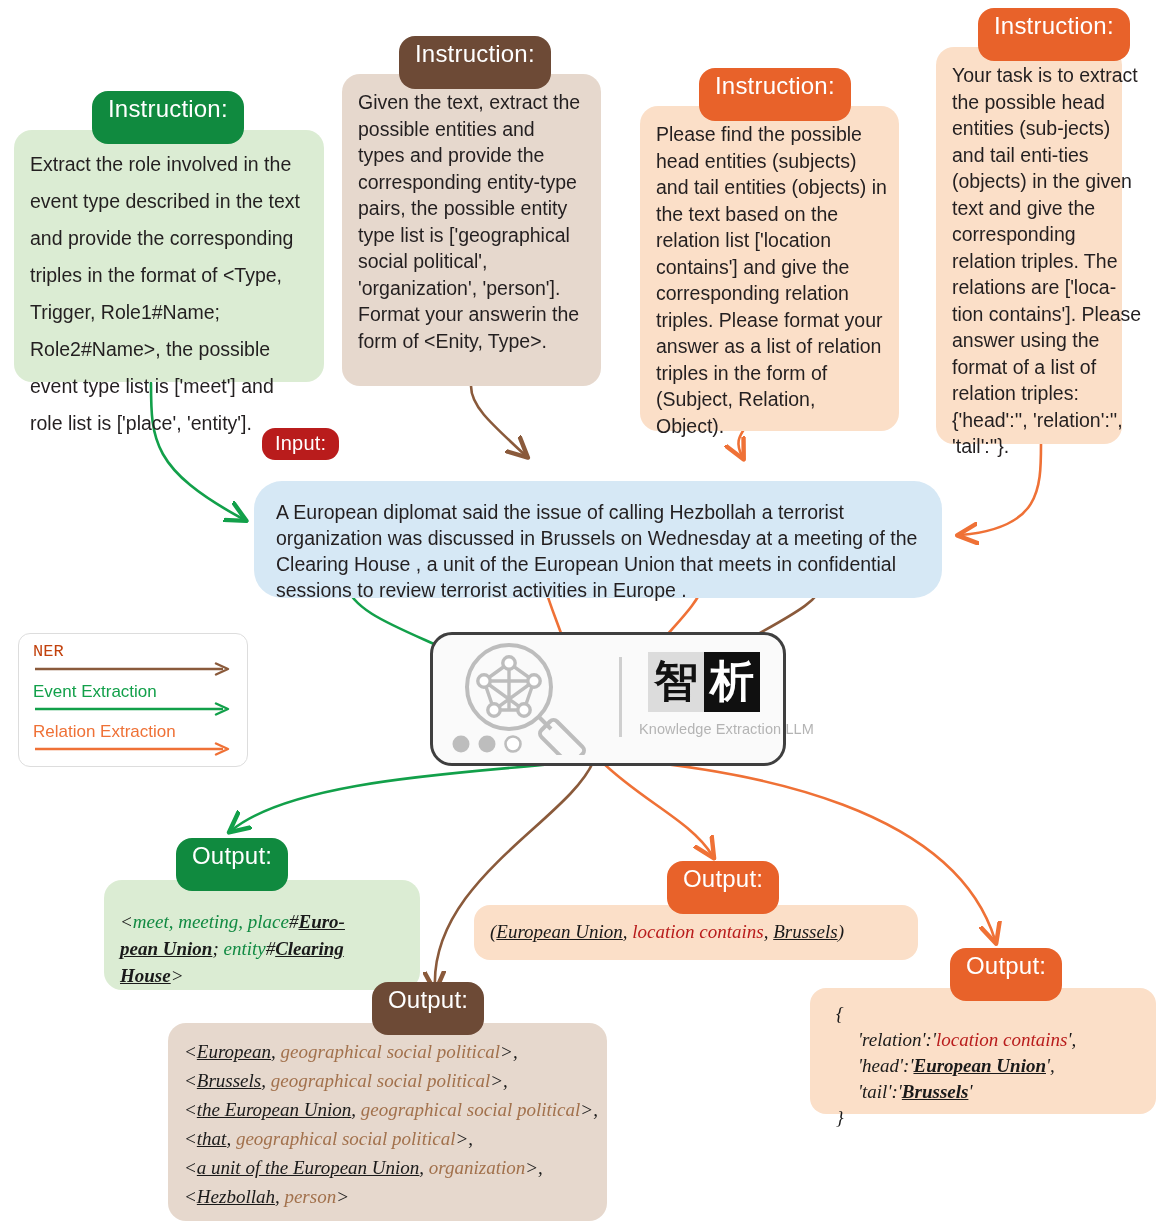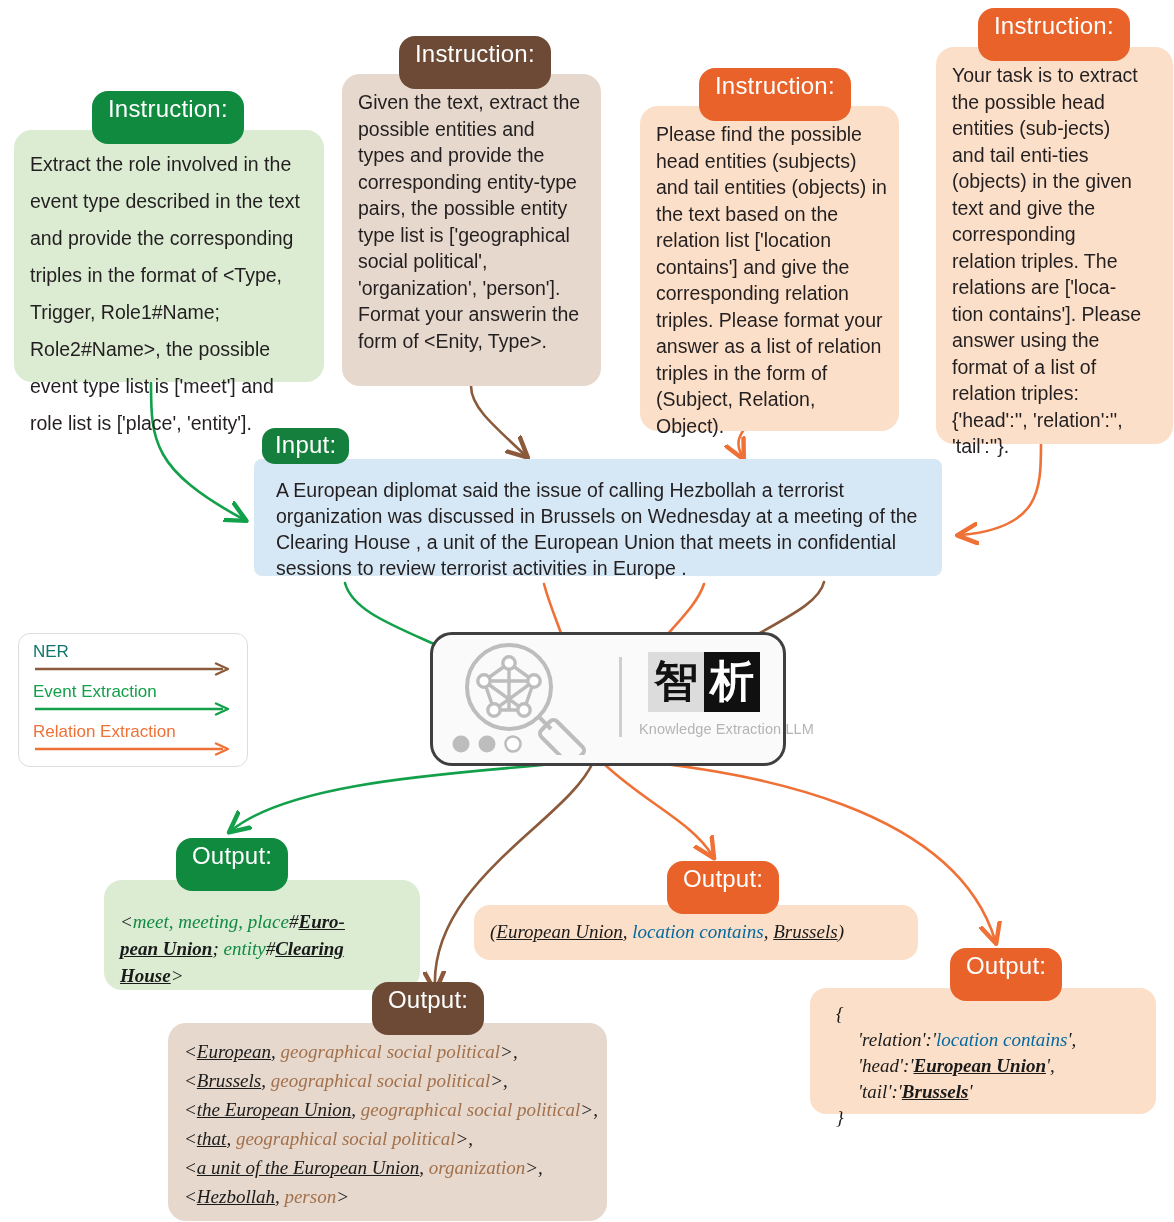--- a/index.html
+++ b/index.html
@@ -9,43 +9,43 @@
   .stage{position:absolute;left:0;top:0;width:1174px;height:1222px;}
 
   svg.arrows{position:absolute;left:0;top:0;width:1174px;height:1222px;pointer-events:none;}
 
   
   .badge{position:absolute;border-radius:16px;color:#fff;font-size:24px;
          letter-spacing:.2px;padding:6px 16px 23px 16px;line-height:1;white-space:nowrap;z-index:5;}
   .badge.green{background:#108a3f;}
   .badge.brown{background:#6d4a36;}
   .badge.orange{background:#e8622a;}
-  .badge.blue{background:#15803d;border-radius:13px;font-size:24px;padding:5px 13px 7px 13px;}
+  .badge.blue{background:#b91c1c;border-radius:13px;font-size:20px;padding:5px 13px 7px 13px;}
 
   
   .panel{position:absolute;border-radius:18px;box-sizing:border-box;z-index:2;}
   .panel.green{background:#dbecd3;}
   .panel.brown{background:#e6d8cd;}
   .panel.orange{background:#fbdfc8;}
   .panel.blue{background:#d6e8f5;}
 
   .itext{font-size:19.5px;line-height:37px;color:#231f20;}
   .itext.narrow{line-height:26.5px;}
 
   
-  #input-panel{left:254px;top:459px;width:688px;height:117px;border-radius:8px;}
+  #input-panel{left:254px;top:481px;width:688px;height:117px;border-radius:28px;}
   #input-text{position:absolute;left:22px;top:18px;width:648px;
               font-size:19.5px;line-height:26px;color:#231f20;}
 
   
   #legend{position:absolute;left:18px;top:633px;width:228px;height:132px;
           background:#fff;border:1px solid #dddddd;border-radius:12px;z-index:4;}
   .legend-row{position:absolute;left:14px;width:200px;}
   .legend-label{font-size:17px;line-height:19px;white-space:nowrap;}
-  .lg-ner .legend-label{color:#0f766e;}
+  .lg-ner .legend-label{color:#c2410c;font-family:Liberation Mono, monospace;}
   .lg-ee .legend-label{color:#12a04a;}
   .lg-re .legend-label{color:#ef7136;}
   .legend-arrow{position:absolute;left:0;top:20px;}
 
   
   #model{position:absolute;left:430px;top:632px;width:350px;height:128px;
          background:#fafafa;border:3px solid #3f3f3f;border-radius:22px;z-index:6;}
   #model-logo-glyph{position:absolute;left:18px;top:8px;}
   #model-divider{position:absolute;left:186px;top:22px;width:3px;height:80px;background:#cfcfcf;}
   #brand-cn{position:absolute;left:215px;top:17px;height:60px;display:flex;}
@@ -56,21 +56,21 @@
   #brand-sub{position:absolute;left:206px;top:86px;width:136px;text-align:center;
              color:#b4b4b4;font-size:14.5px;letter-spacing:.1px;white-space:nowrap;}
 
   
   .otext{font-family:"Liberation Serif","DejaVu Serif",serif;font-style:italic;
          font-size:19px;line-height:27px;}
   .ent{text-decoration:underline;font-weight:700;color:#1a1a1a;}
   .ent-plain{text-decoration:underline;color:#1a1a1a;}
   .g-tok{color:#118a42;}
   .b-tok{color:#a2714c;}
-  .o-tok{color:#0369a1;}
+  .o-tok{color:#b91c1c;}
   .punct{color:#1a1a1a;}
 
   #out-green-panel{left:104px;top:880px;width:316px;height:110px;}
   #out-green-text{position:absolute;left:16px;top:28px;width:236px;}
 
   #out-brown-panel{left:168px;top:1023px;width:439px;height:198px;border-radius:18px;}
   #out-brown-text{position:absolute;left:16px;top:14px;width:498px;line-height:29px;}
 
   #out-or1-panel{left:474px;top:905px;width:444px;height:55px;border-radius:16px;}
   #out-or1-text{position:absolute;left:16px;top:13px;width:416px;}
@@ -125,21 +125,21 @@
   <div class="panel brown" style="left:342px;top:74px;width:259px;height:312px;">
     <div class="itext narrow" style="position:absolute;left:16px;top:15px;width:228px;">Given the text, extract the possible entities and types and provide the corresponding entity-type pairs, the possible entity type list is ['geographical social political', 'organization', 'person']. Format your answerin the form of &lt;Enity, Type&gt;.</div>
   </div>
 
   <div class="badge orange" style="left:699px;top:68px;">Instruction:</div>
   <div class="panel orange" style="left:640px;top:106px;width:259px;height:325px;">
     <div class="itext narrow" style="position:absolute;left:16px;top:15px;width:232px;">Please find the possible head entities (subjects) and tail entities (objects) in the text based on the relation list ['location contains'] and give the corresponding relation triples. Please format your answer as a list of relation triples in the form of (Subject, Relation, Object).</div>
   </div>
 
   <div class="badge orange" style="left:978px;top:8px;">Instruction:</div>
-  <div class="panel orange" style="left:936px;top:47px;width:237px;height:397px;">
+  <div class="panel orange" style="left:936px;top:47px;width:186px;height:397px;">
     <div class="itext narrow" style="position:absolute;left:16px;top:15px;width:190px;">Your task is to extract the possible head entities (sub-jects) and tail enti-ties (objects) in the given text and give the corresponding relation triples. The relations are ['loca-tion contains']. Please answer using the format of a list of relation triples: {'head':'', 'relation':'', 'tail':''}.</div>
   </div>
 
   <div class="badge blue" style="left:262px;top:428px;">Input:</div>
   <div class="panel blue" id="input-panel">
     <div id="input-text">A European diplomat said the issue of calling Hezbollah a terrorist organization was discussed in Brussels on Wednesday at a meeting of the Clearing House , a unit of the European Union that meets in confidential sessions to review terrorist activities in Europe .</div>
   </div>
 
   <div id="legend">
     <div class="legend-row lg-ner" style="top:8px;">

